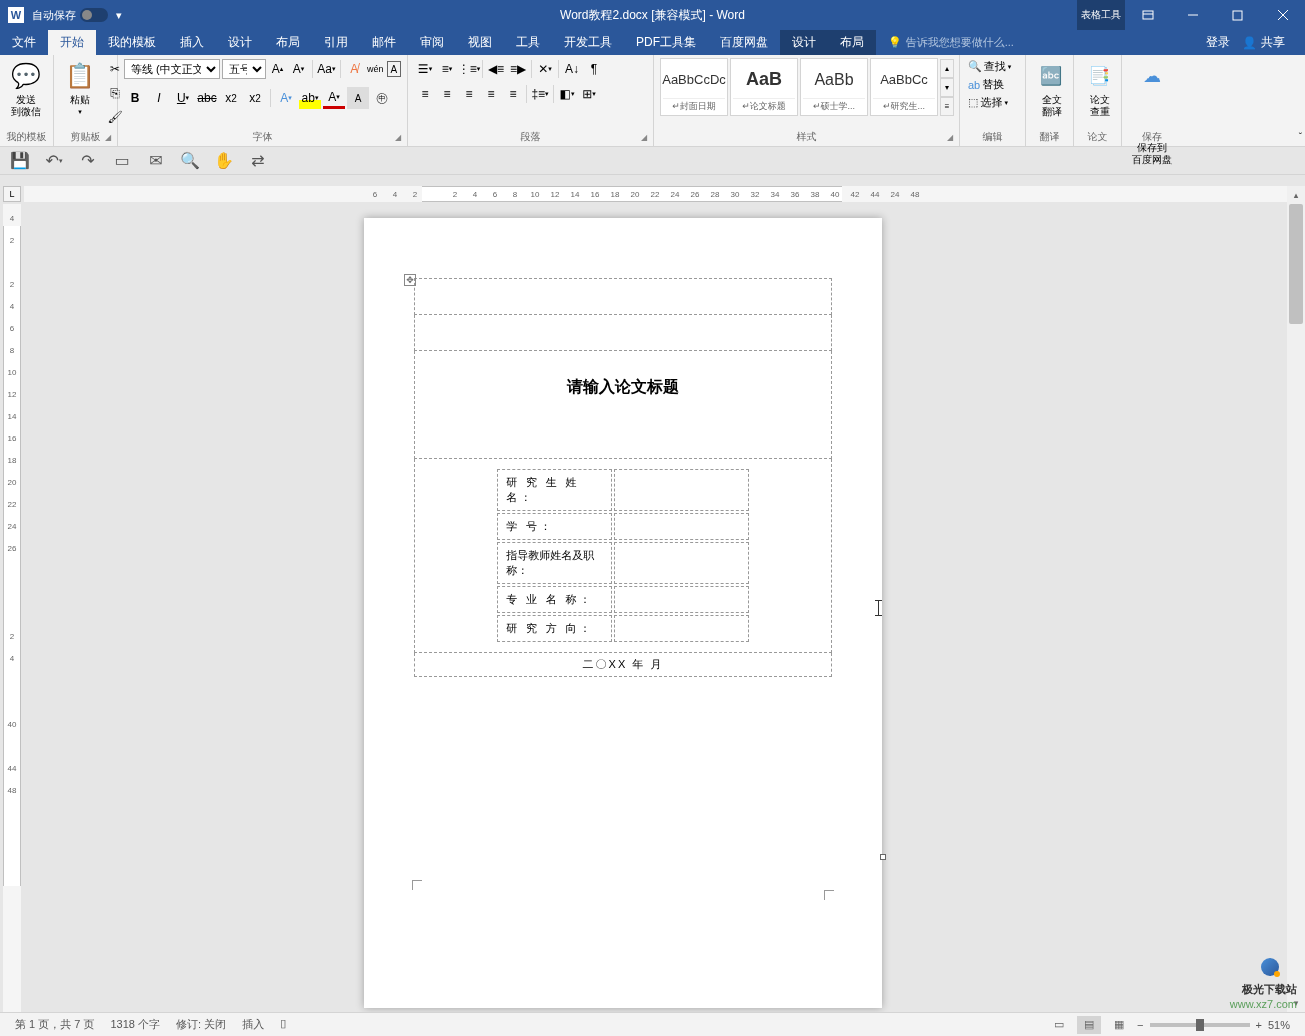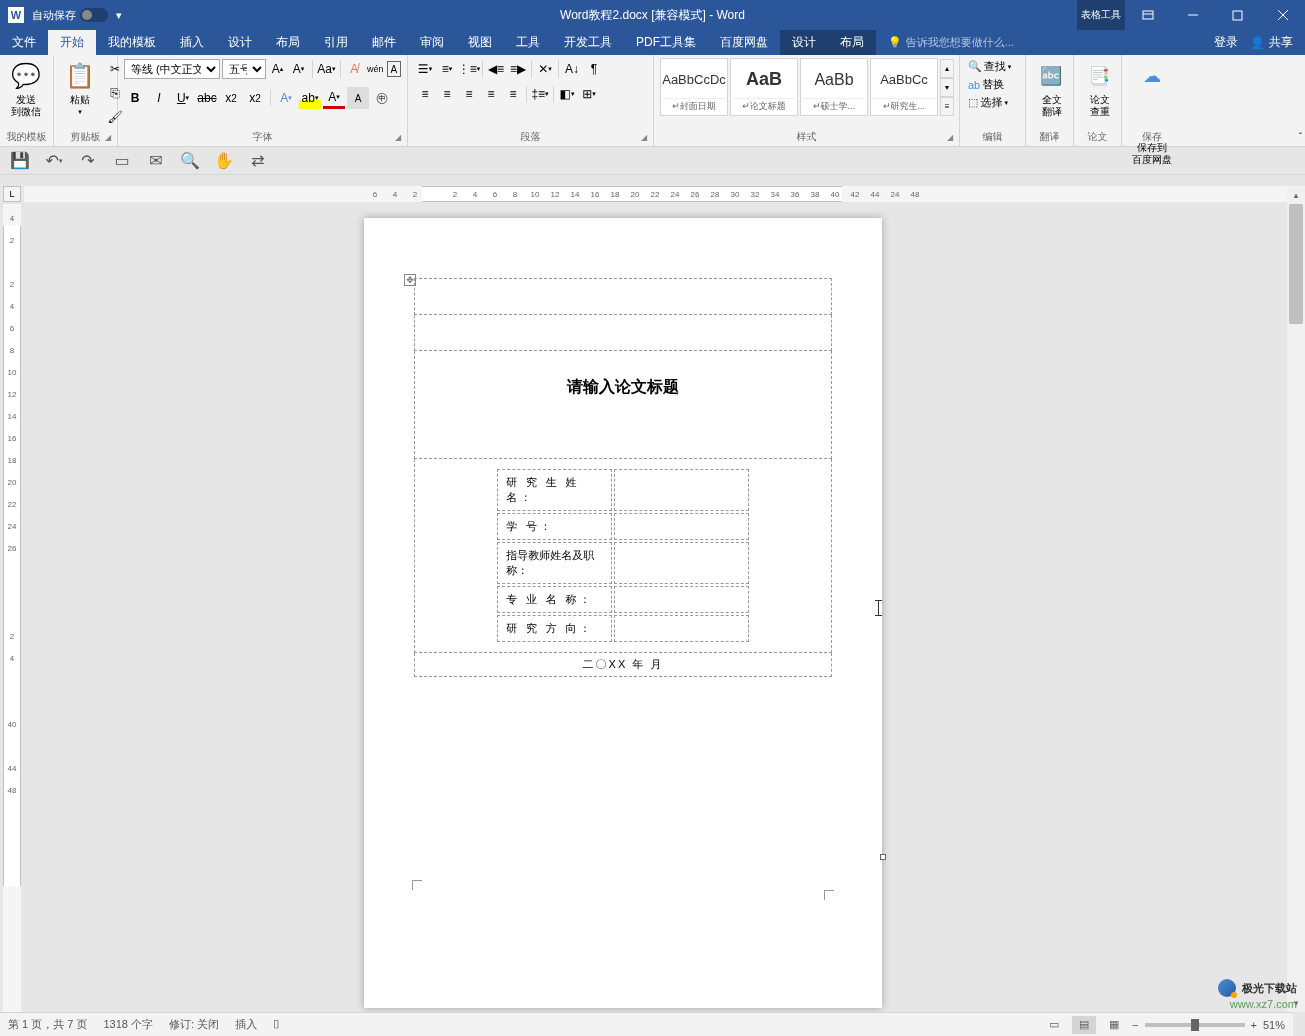--- a/index.html
+++ b/index.html
@@ -11,21 +11,21 @@
 .autosave{display:flex;align-items:center;gap:4px;font-size:11px;}
 .toggle{width:28px;height:14px;background:#1e3f6f;border-radius:7px;position:relative;}
 .toggle::after{content:"";position:absolute;width:10px;height:10px;background:#888;border-radius:50%;left:2px;top:2px;}
 .title-text{position:absolute;left:50%;transform:translateX(-50%);font-size:12px;}
 .titlebar-right{margin-left:auto;display:flex;align-items:center;}
 .win-btns{display:flex;}
 .win-btn{width:45px;height:30px;display:flex;align-items:center;justify-content:center;cursor:pointer;}
 .menubar{background:#2b579a;height:25px;display:flex;align-items:center;color:#fff;font-size:12px;}
 .menu-item{padding:4px 12px;cursor:pointer;height:25px;display:flex;align-items:center;}
 .menu-item.active{background:#f3f3f3;color:#2b579a;}
-.menu-right{margin-left:auto;display:flex;align-items:center;gap:12px;padding-right:12px;}
+.menu-right{margin-left:auto;display:flex;align-items:center;gap:12px;padding-right:20px;}
 .tell-me{display:flex;align-items:center;gap:4px;color:#b0c4de;font-size:11px;padding-left:12px;}
 .share-btn{display:flex;align-items:center;gap:4px;}
 .ribbon{background:#f3f3f3;height:92px;display:flex;border-bottom:1px solid #d4d4d4;}
 .ribbon-group{border-right:1px solid #d4d4d4;padding:3px 6px;display:flex;flex-direction:column;position:relative;}
 .ribbon-group-label{position:absolute;bottom:2px;left:0;right:0;text-align:center;font-size:10px;color:#666;}
 .ribbon-content{flex:1;display:flex;align-items:flex-start;gap:4px;}
 .big-btn{display:flex;flex-direction:column;align-items:center;justify-content:center;gap:2px;padding:2px 4px;cursor:pointer;min-width:40px;}
 .big-btn-icon{width:32px;height:32px;display:flex;align-items:center;justify-content:center;font-size:24px;}
 .big-btn-label{font-size:10px;text-align:center;line-height:1.2;}
 .small-btns{display:flex;flex-direction:column;gap:2px;}
@@ -61,29 +61,29 @@
 .title-cell{text-align:center;padding:30px 0;}
 .thesis-title{font-size:22px;font-family:"KaiTi","SimSun";letter-spacing:12px;font-style:italic;font-weight:500;}
 .sub-title{font-size:16px;font-family:"KaiTi","SimSun";font-weight:bold;margin-top:8px;}
 .logo-box{width:46px;height:32px;border:1px solid #333;margin:0 auto 16px;}
 .info-table{margin:0 auto;}
 .info-table td{border:1px dashed #999;padding:5px 8px;font-size:11px;letter-spacing:3px;font-family:"SimSun";}
 .date-row{text-align:center;font-size:11px;padding:20px 0;letter-spacing:2px;}
 .scrollbar-v{position:absolute;right:0;top:186px;bottom:24px;width:18px;background:#f0f0f0;}
 .scroll-thumb-v{position:absolute;top:18px;width:14px;left:2px;height:120px;background:#c0c0c0;border-radius:2px;}
 .scroll-arrow{height:18px;display:flex;align-items:center;justify-content:center;font-size:9px;color:#666;cursor:pointer;}
-.statusbar{position:absolute;bottom:0;left:0;right:12px;height:24px;background:#f3f3f3;border-top:1px solid #d4d4d4;display:flex;align-items:center;font-size:11px;color:#555;padding:0 8px;}
+.statusbar{position:absolute;bottom:0;left:0;right:0;height:24px;background:#f3f3f3;border-top:1px solid #d4d4d4;display:flex;align-items:center;font-size:11px;color:#555;padding:0 15px;}
 .status-left{display:flex;gap:16px;}
 .status-right{margin-left:auto;display:flex;align-items:center;gap:6px;}
 .view-btn{width:24px;height:18px;display:flex;align-items:center;justify-content:center;cursor:pointer;color:#666;}
 .view-btn.active{background:#d4d4d4;}
 .zoom-slider{width:100px;height:4px;background:#c0c0c0;position:relative;}
 .zoom-thumb{position:absolute;width:8px;height:12px;background:#666;top:-4px;left:46px;}
 .watermark{position:absolute;right:8px;bottom:26px;font-size:11px;color:#5a9e5a;display:flex;flex-direction:column;align-items:flex-end;gap:1px;}
-.watermark-logo{display:flex;align-items:center;gap:6px;}
+.watermark-logo{display:flex;align-items:center;gap:6px;flex-direction:column;}
 .wm-icon{width:18px;height:18px;background:linear-gradient(135deg,#4a90d9,#2b579a);border-radius:50%;position:relative;}
 .wm-icon::after{content:"";position:absolute;width:6px;height:6px;background:#ffa500;border-radius:50%;right:-1px;bottom:-1px;}
 .cursor-mark{position:absolute;left:878px;top:600px;width:2px;height:16px;}
 .cursor-mark::before{content:"";position:absolute;width:7px;height:1px;background:#333;top:0;left:-3px;}
 .cursor-mark::after{content:"";position:absolute;width:7px;height:1px;background:#333;bottom:0;left:-3px;}
 .cursor-line{position:absolute;width:1px;height:16px;background:#333;left:0;}
 .dlg-launcher{position:absolute;bottom:3px;right:2px;width:10px;height:10px;font-size:8px;color:#888;cursor:pointer;}
 .corner-mark{position:absolute;width:10px;height:10px;}
 .corner-mark.tl{border-left:1px solid #999;border-top:1px solid #999;}
 .corner-mark.br{border-right:1px solid #999;border-bottom:1px solid #999;}

